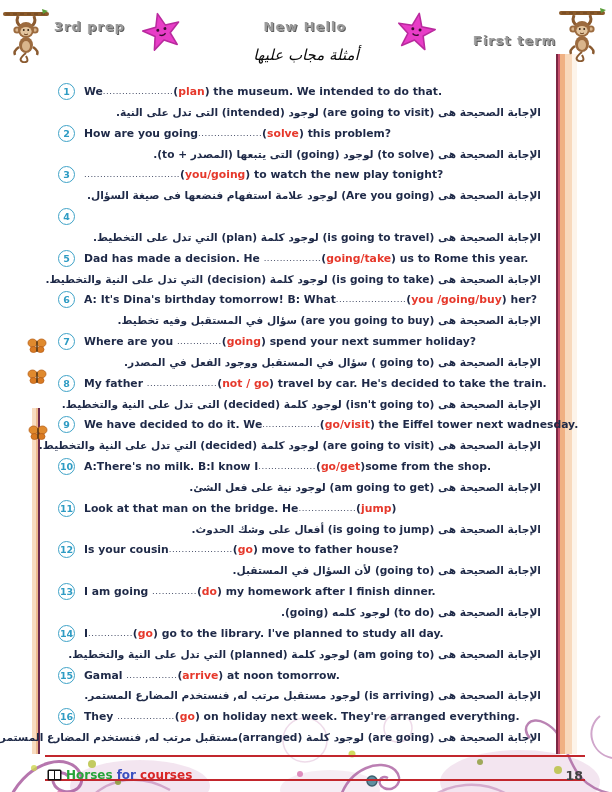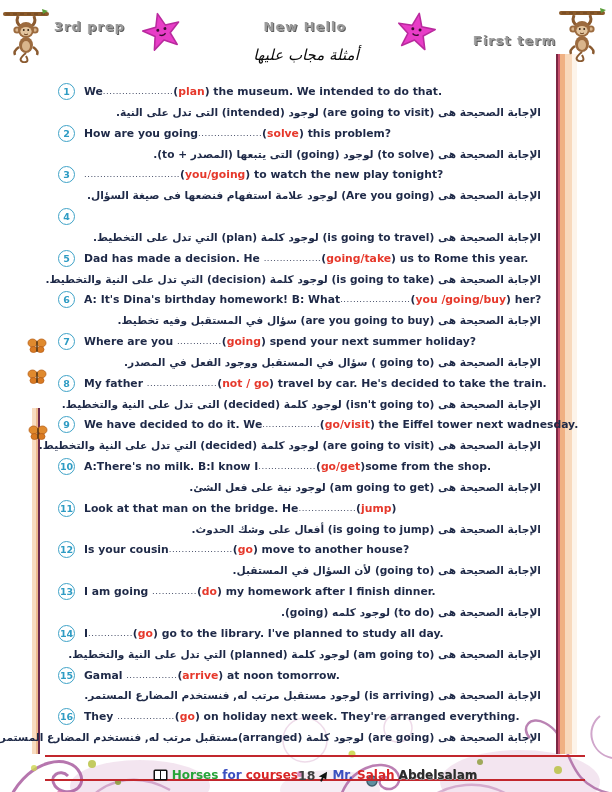--- a/index.html
+++ b/index.html
@@ -28,21 +28,21 @@
         align-items:center;justify-content:center;background:#fff;}
   .qtext{font-size:10.8px;font-weight:700;color:#1e2947;}
   .qtext .red{color:#e6382b;}
   .qtext .dots{font-weight:400;font-size:8.5px;letter-spacing:.5px;color:#38405c;vertical-align:1px;}
   .a-line{height:20.85px;line-height:20.85px;direction:rtl;text-align:right;padding-right:14px;
           font-size:10.6px;font-weight:600;color:#1e2947;white-space:nowrap;}
 
   
   .footer-line{position:absolute;height:2px;background:#c2272d;z-index:3;}
   .footer-content{position:absolute;top:749px;left:47px;width:536px;height:36px;z-index:3;
-                  display:flex;align-items:center;justify-content:center;
+                  display:flex;align-items:center;justify-content:space-between;
                   font-size:12px;font-weight:700;}
   .fgrp{display:flex;align-items:center;gap:4px;}
   .w-green{color:#27a43a;} .w-blue{color:#3b4fc0;} .w-red{color:#d92626;}
   .w-dark{color:#2b2b2b;text-shadow:.5px .5px 0 #999;}
   .page-num{color:#404040;font-size:12.5px;}
 
   .decor{position:absolute;z-index:0;}
   .butterfly{position:absolute;z-index:2;}
 </style>
 </head>
@@ -200,21 +200,21 @@
       <div class="q-line">
         <span class="qnum">5</span>
         <span class="qtext"><span>Dad has made a decision. He </span><span class="dots">..................</span><span>(</span><span class="red">going/take</span><span>)</span><span> us to Rome this year.</span></span>
       </div>
       <div class="a-line">الإجابة الصحيحة هى (is going to take) لوجود كلمة (decision) التي تدل على النية والتخطيط.</div>
     </div>
 
     <div class="qa">
       <div class="q-line">
         <span class="qnum">6</span>
-        <span class="qtext"><span>A: It's Dina's birthday homework! B: What</span><span class="dots">......................</span><span>(</span><span class="red">you /going/buy</span><span>)</span><span> her?</span></span>
+        <span class="qtext"><span>A: It's Dina's birthday tomorrow! B: What</span><span class="dots">......................</span><span>(</span><span class="red">you /going/buy</span><span>)</span><span> her?</span></span>
       </div>
       <div class="a-line">الإجابة الصحيحة هى (are you going to buy) سؤال في المستقبل وفيه تخطيط.</div>
     </div>
 
     <div class="qa">
       <div class="q-line">
         <span class="qnum">7</span>
         <span class="qtext"><span>Where are you </span><span class="dots">..............</span><span>(</span><span class="red">going</span><span>)</span><span> spend your next summer holiday?</span></span>
       </div>
       <div class="a-line">الإجابة الصحيحة هى (going to ) سؤال في المستقبل ووجود الفعل في المصدر.</div>
@@ -248,21 +248,21 @@
       <div class="q-line">
         <span class="qnum">11</span>
         <span class="qtext"><span>Look at that man on the bridge. He</span><span class="dots">..................</span><span>(</span><span class="red">jump</span><span>)</span><span></span></span>
       </div>
       <div class="a-line">الإجابة الصحيحة هى (is going to jump) أفعال على وشك الحدوث.</div>
     </div>
 
     <div class="qa">
       <div class="q-line">
         <span class="qnum">12</span>
-        <span class="qtext"><span>Is your cousin</span><span class="dots">....................</span><span>(</span><span class="red">go</span><span>)</span><span> move to another house?</span></span>
+        <span class="qtext"><span>Is your cousin</span><span class="dots">....................</span><span>(</span><span class="red">go</span><span>)</span><span> move to father house?</span></span>
       </div>
       <div class="a-line">الإجابة الصحيحة هى (going to) لأن السؤال في المستقبل.</div>
     </div>
 
     <div class="qa">
       <div class="q-line">
         <span class="qnum">13</span>
         <span class="qtext"><span>I am going </span><span class="dots">..............</span><span>(</span><span class="red">do</span><span>)</span><span> my homework after I finish dinner.</span></span>
       </div>
       <div class="a-line">الإجابة الصحيحة هى (to do) لوجود كلمه (going).</div>
@@ -302,23 +302,15 @@
         <rect x="0.5" y="0.5" width="14" height="11" rx="1.5" fill="#111"></rect>
         <rect x="2" y="2" width="5" height="8" fill="#fff"></rect>
         <rect x="8" y="2" width="5" height="8" fill="#fff"></rect>
         <rect x="7" y="1.5" width="1" height="9" fill="#111"></rect>
       </svg>
       <span class="w-green">Horses</span>
       <span class="w-blue">for</span>
       <span class="w-red">courses</span>
     </span>
     <span class="page-num">18</span>
-    <span class="fgrp">
-      <svg width="13" height="13" viewBox="0 0 14 14">
-        <path d="M13,3 L4,8 L7.5,8.8 L5.5,12.8 L7.3,13.6 L9.3,9.6 L12,11.5 Z" fill="#111"></path>
-      </svg>
-      <span class="w-blue">Mr.</span>
-      <span class="w-red">Salah</span>
-      <span class="w-dark">Abdelsalam</span>
-    </span>
   </div>
 
 </div>
 
 </body></html>

